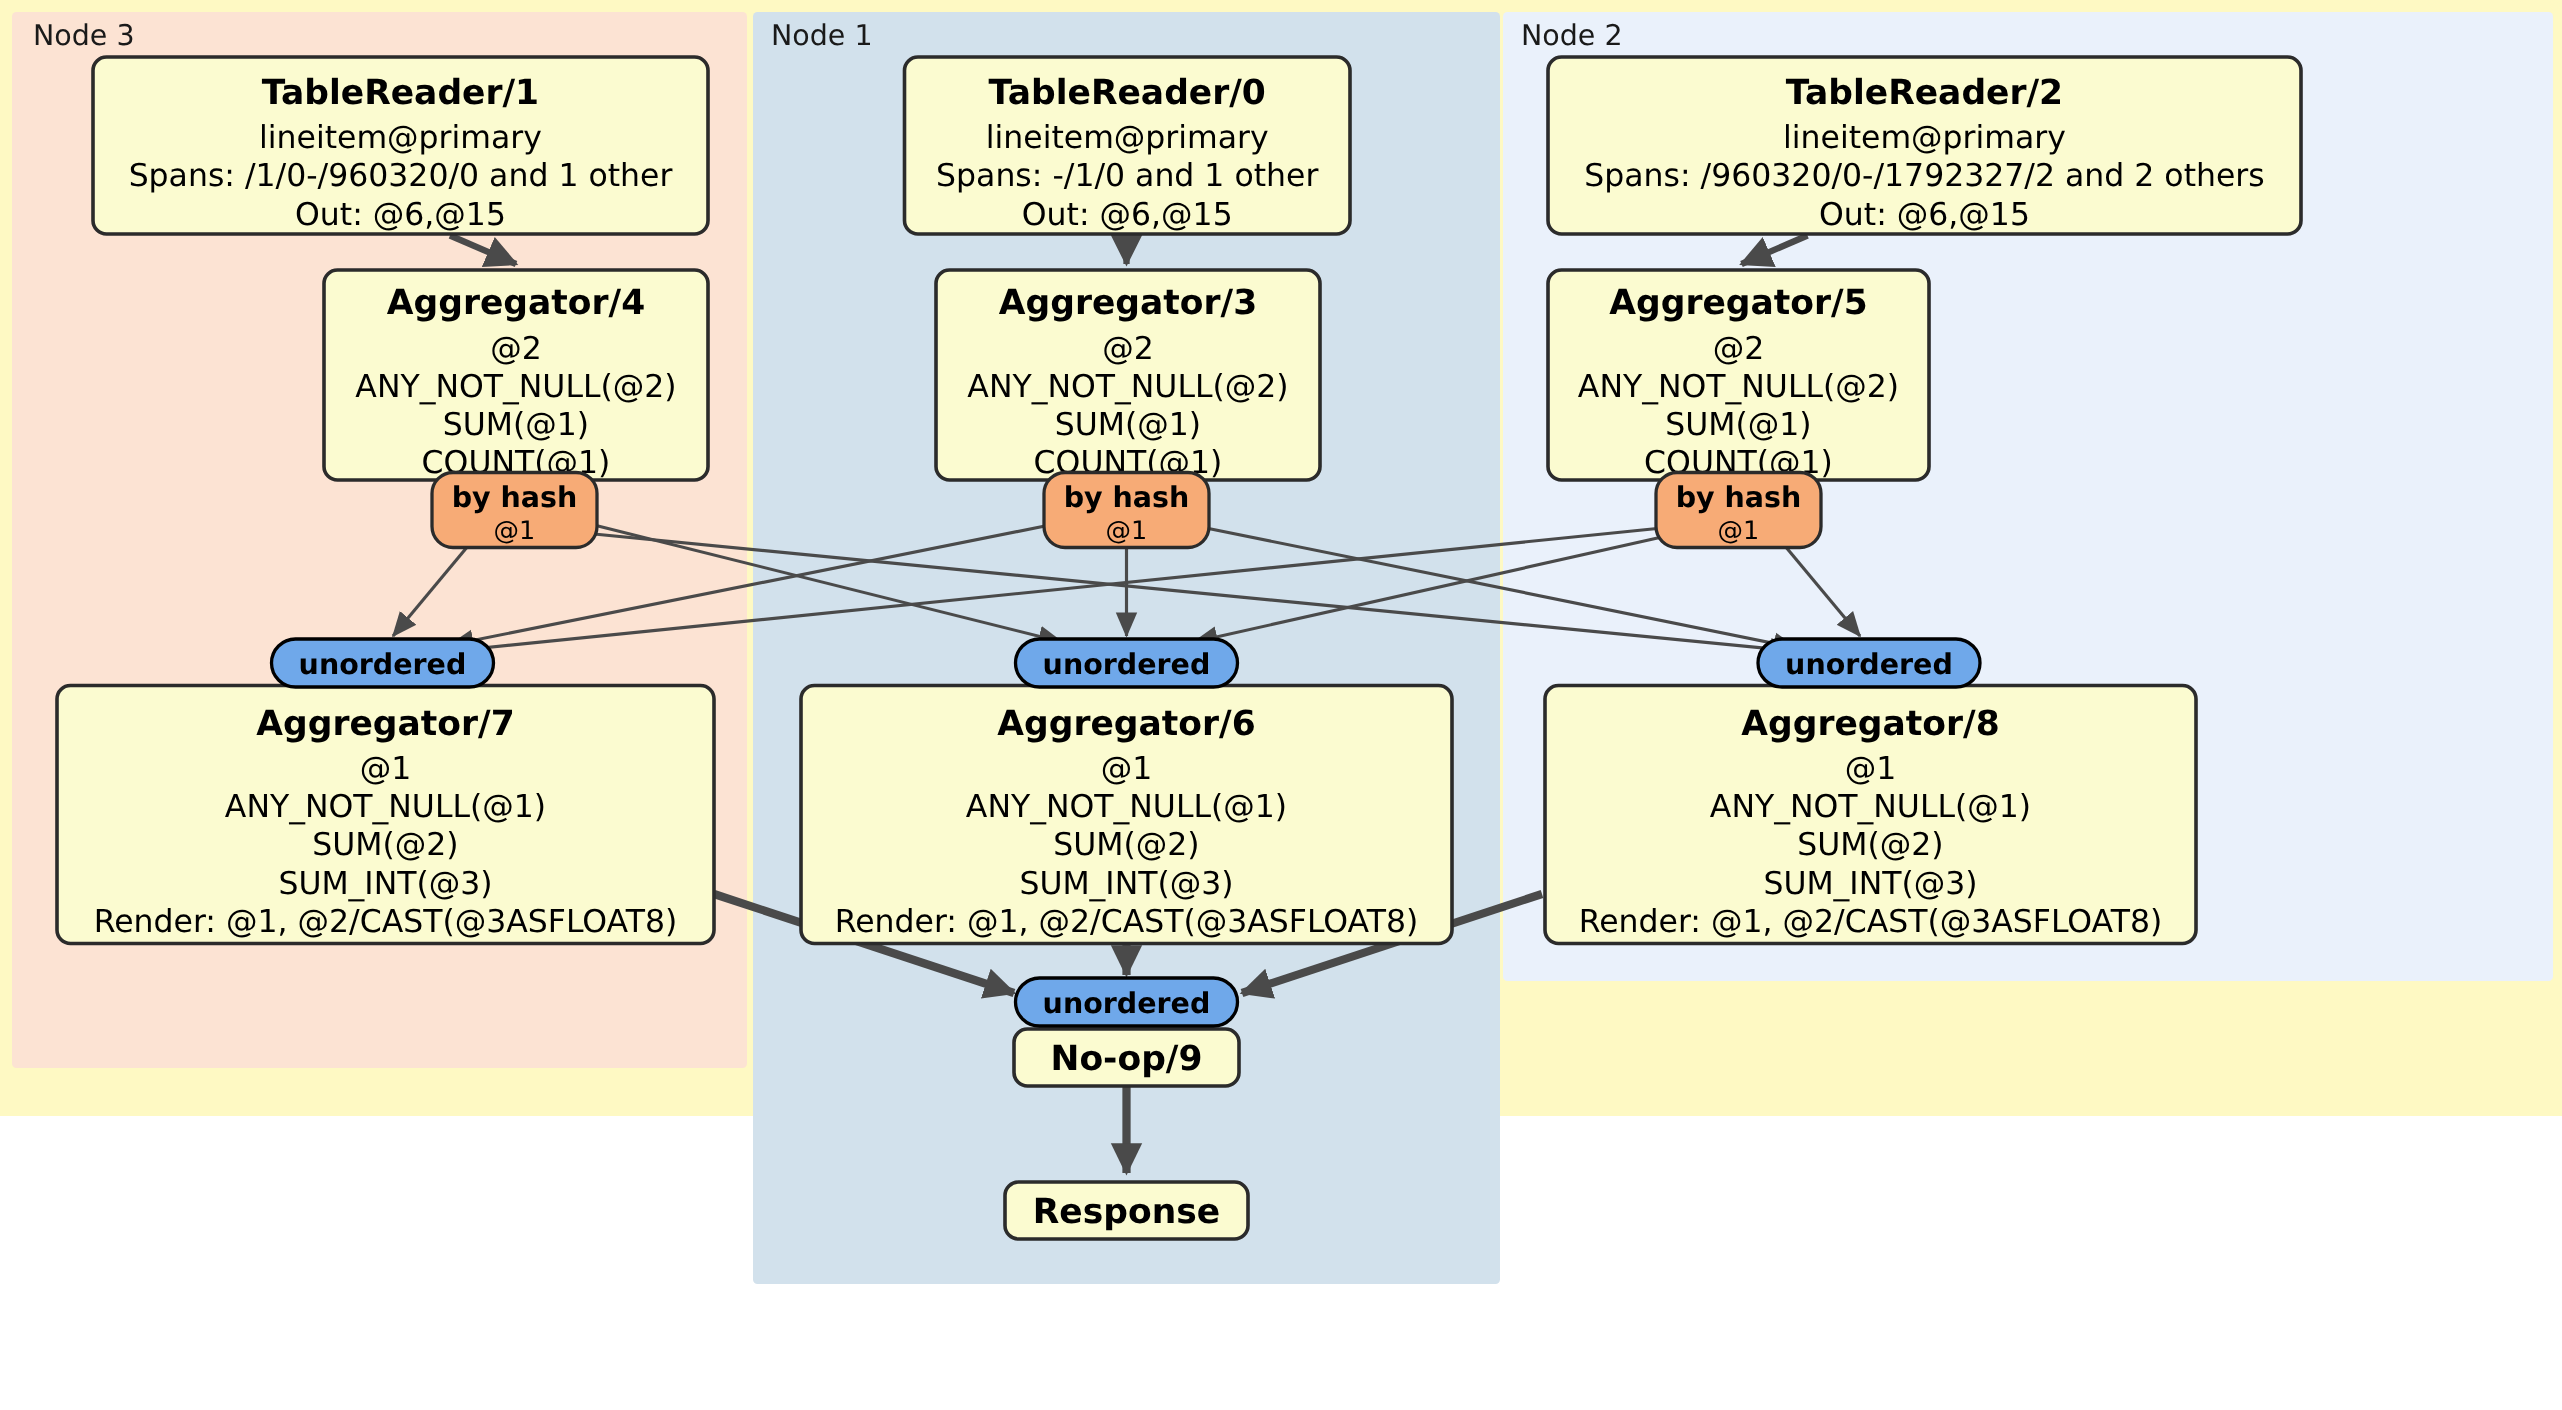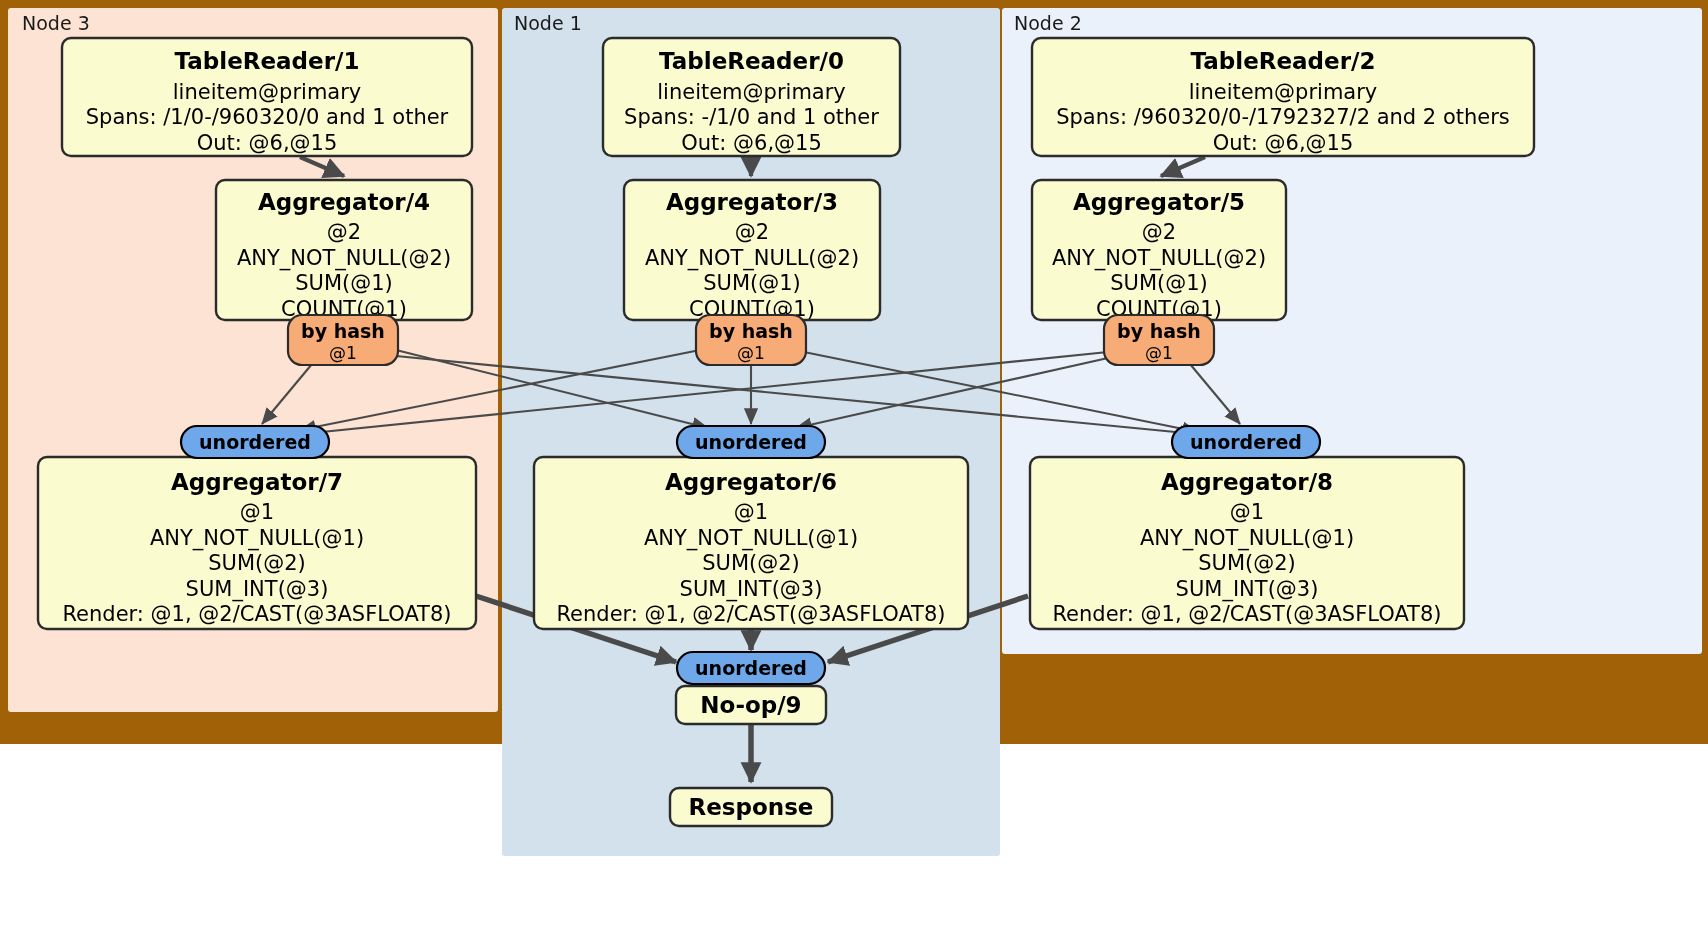--- a/index.html
+++ b/index.html
@@ -10,21 +10,21 @@
   body {
     width: 1708px;
     height: 940px;
     font-family: "DejaVu Sans", sans-serif;
     overflow: hidden;
   }
   #diagram-root {
     position: relative;
     width: 1708px;
     height: 744px;
-    background: #a16207;
+    background: #fef9c3;
   }
   svg.layer {
     position: absolute;
     left: 0;
     top: 0;
     width: 1708px;
     height: 940px;
   }
   .node-label {
     font-family: "DejaVu Sans", sans-serif;

